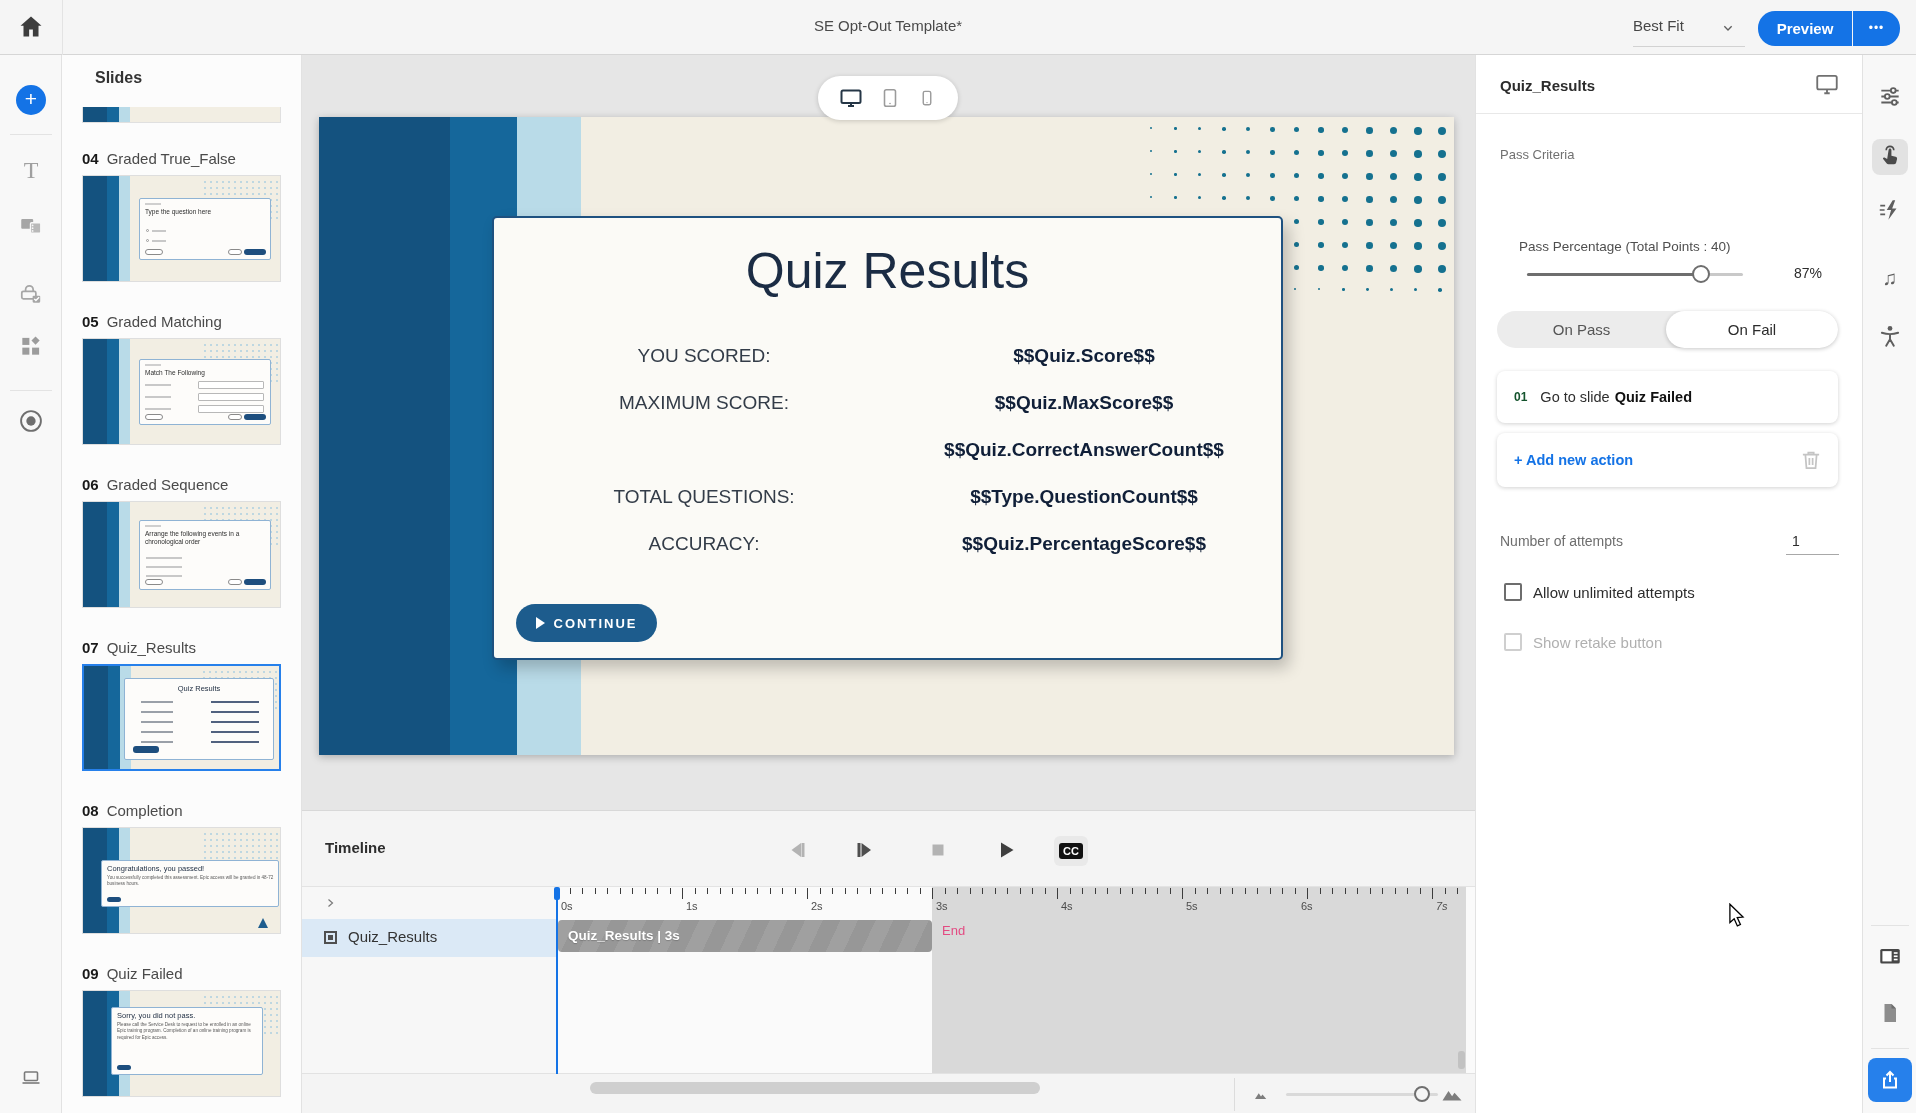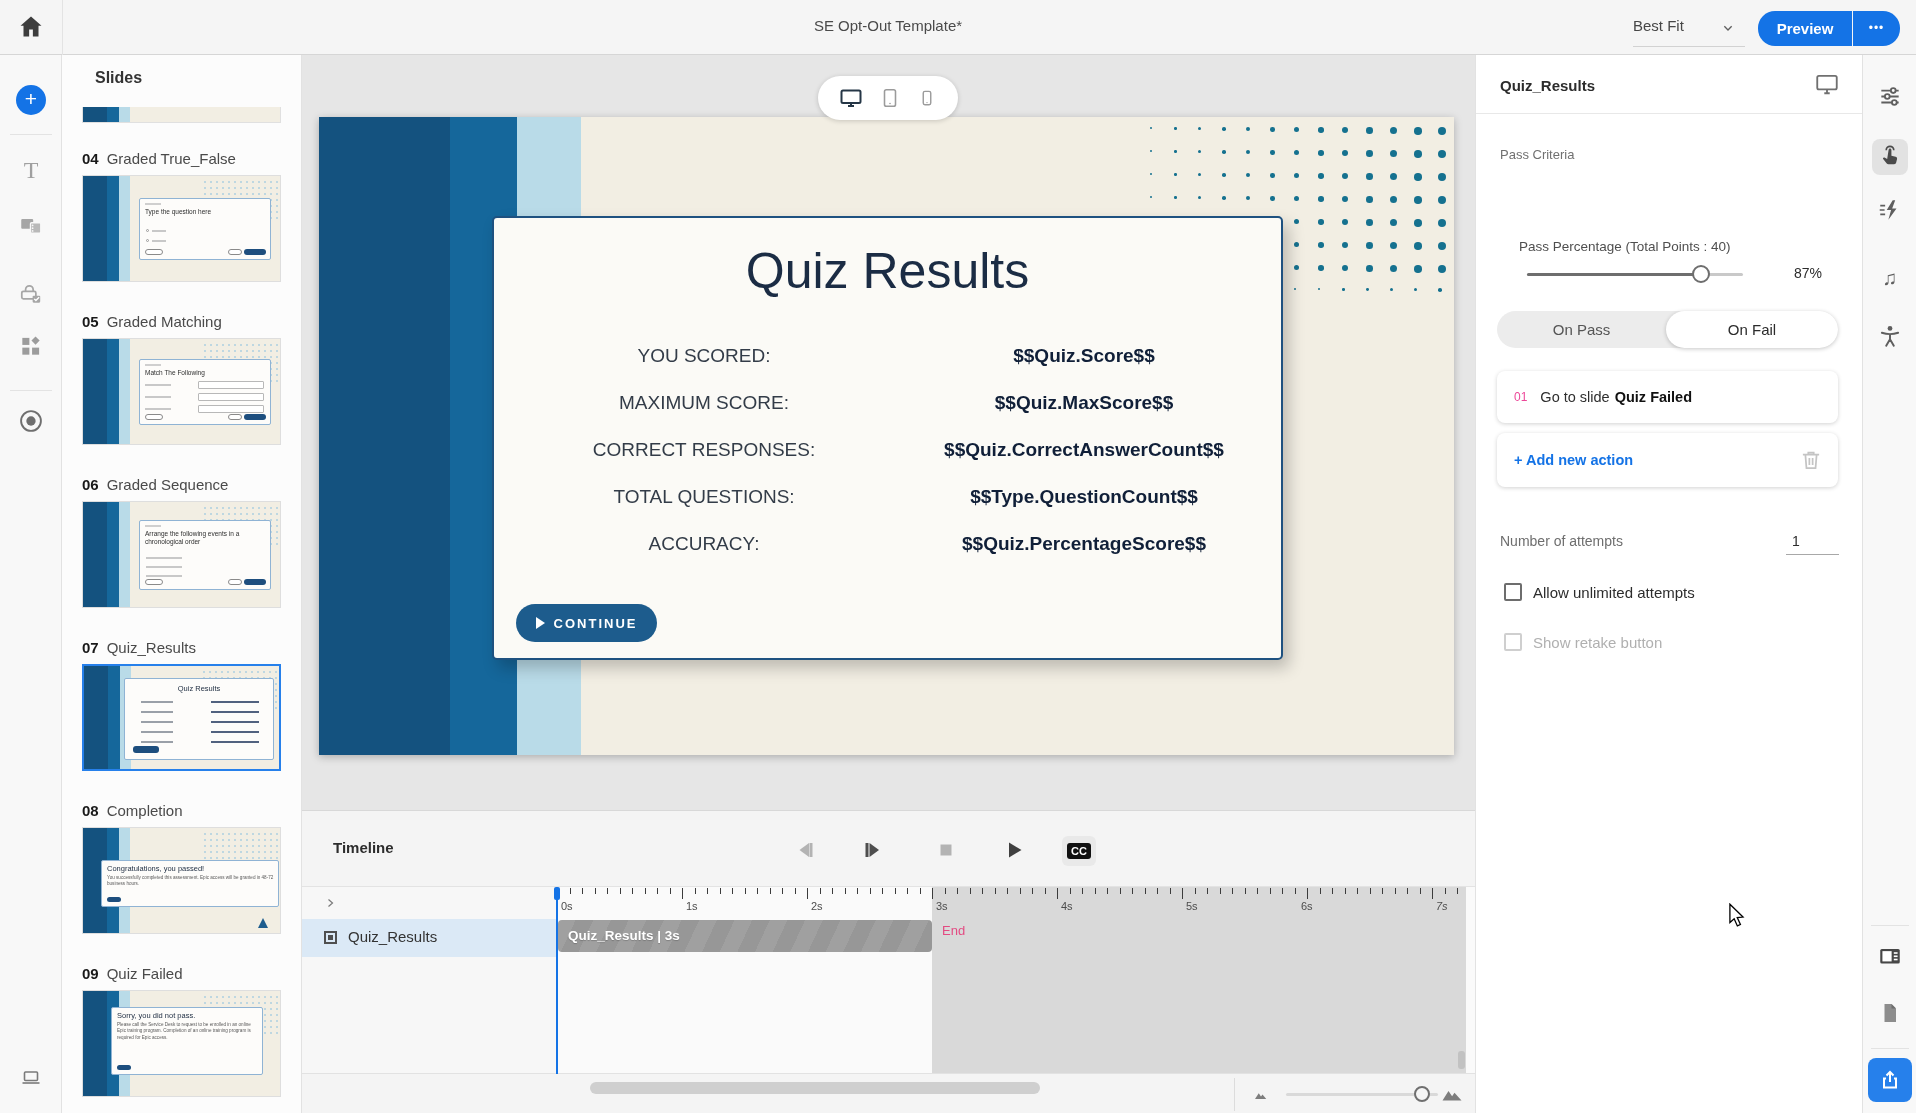--- a/index.html
+++ b/index.html
@@ -71,21 +71,21 @@
   .qc-title { position:absolute; left:0; right:0; top:24px; text-align:center; font-size:50px; color:#1b2c44; }
   .s-row { position:absolute; left:0; width:100%; height:28px; }
   .s-label { position:absolute; left:55px; width:310px; text-align:center; font-size:19px; color:#333c48; line-height:28px; }
   .s-value { position:absolute; left:425px; width:330px; text-align:center; font-size:19px; font-weight:700; color:#101f38; line-height:28px; }
   .continue-btn { position:absolute; left:22px; top:386px; width:141px; height:38px; border-radius:20px; background:#1d5c8d; color:#fff; display:flex; align-items:center; justify-content:center; gap:9px; cursor:pointer; }
   .play-tri { width:0; height:0; border-top:6px solid transparent; border-bottom:6px solid transparent; border-left:9px solid #fff; }
   .continue-txt { font-size:13px; font-weight:700; letter-spacing:2px; }
 
   
   .timeline { position:absolute; left:0; top:755px; width:1173px; height:303px; background:#f4f4f4; border-top:1px solid #d8d8d8; }
-  .tl-header { position:absolute; left:8px; top:0; width:1173px; height:75px; }
+  .tl-header { position:absolute; left:0; top:0; width:1173px; height:75px; }
   .tl-title { position:absolute; left:23px; top:28px; font-size:15px; font-weight:700; color:#2d2d2d; }
   .tl-ctrl { position:absolute; top:27px; cursor:pointer; }
   .cc-wrap { position:absolute; left:752px; top:25px; width:34px; height:30px; background:#e9e9e9; border-radius:6px; display:flex; align-items:center; justify-content:center; cursor:pointer; }
   .cc-badge { background:#111; color:#fff; font-size:11px; font-weight:700; border-radius:3px; padding:2px 4px; }
   .tl-body { position:absolute; left:0; top:75px; width:1173px; height:187px; background:#fafafa; border-top:1px solid #e3e3e3; }
   .tl-leftcol { position:absolute; left:0; top:0; width:255px; height:187px; background:#f7f7f7; }
   .tl-chevron { position:absolute; left:22px; top:8px; cursor:pointer; }
   .tl-row { position:absolute; left:0; top:32px; width:255px; height:38px; background:#dbe9f6; }
   .tl-rowicon { position:absolute; left:22px; top:12px; width:13px; height:13px; border:2px solid #4f4f4f; }
   .tl-rowicon::after { content:""; position:absolute; left:2px; top:2px; width:5px; height:5px; background:#4f4f4f; }
@@ -119,21 +119,21 @@
   .pp-slider { position:absolute; left:51px; top:218px; width:216px; height:3px; background:#c9c9c9; border-radius:2px; cursor:pointer; }
   .pp-slider-fill { position:absolute; left:0; top:0; width:174px; height:3px; background:#6e6e6e; border-radius:2px; }
   .pp-slider-thumb { position:absolute; left:165px; top:-8px; width:18px; height:18px; border:2px solid #6e6e6e; border-radius:50%; background:#fff; cursor:pointer; }
   .pp-pct-value { position:absolute; left:300px; top:210px; width:46px; text-align:right; font-size:14px; color:#2c2c2c; }
   .pp-seg { position:absolute; left:21px; top:256px; width:341px; height:37px; background:#ececec; border-radius:18.5px; }
   .pp-seg-tab { position:absolute; top:0; height:37px; line-height:37px; text-align:center; font-size:15px; color:#555; cursor:pointer; }
   .pp-seg-tab.selected { background:#fff; border-radius:18.5px; box-shadow:0 1px 4px rgba(0,0,0,.22); color:#2c2c2c; }
   .pp-card { position:absolute; left:21px; width:341px; background:#fff; border-radius:8px; box-shadow:0 1px 4px rgba(0,0,0,.18); display:flex; align-items:center; cursor:pointer; }
   .pp-card1 { top:316px; height:52px; }
   .pp-card2 { top:378px; height:54px; }
-  .pp-action-num { margin-left:17px; font-size:12px; font-weight:400; color:#ec4899; }
+  .pp-action-num { margin-left:17px; font-size:12px; font-weight:700; color:#14532d; }
   .pp-action-text { margin-left:13px; font-size:14.5px; color:#2e2e2e; }
   .pp-action-target { margin-left:5px; font-size:14.5px; font-weight:700; color:#111; }
   .pp-add { margin-left:17px; font-size:14.5px; font-weight:700; color:#1473e6; }
   .pp-trash { position:absolute; right:14px; top:14px; }
   .pp-att-label { position:absolute; left:24px; top:478px; font-size:14px; color:#6e6e6e; }
   .pp-att-input { position:absolute; left:310px; top:474px; width:53px; height:26px; border-bottom:1px solid #a8a8a8; font-size:14px; color:#2c2c2c; line-height:24px; text-indent:6px; cursor:text; }
   .pp-check-row { position:absolute; left:28px; display:flex; align-items:center; gap:11px; }
   .pp-check { width:18px; height:18px; border:2px solid #6d6d6d; border-radius:2px; background:#fff; cursor:pointer; flex:none; }
   .pp-check.disabled { border-color:#cfcfcf; }
   .pp-check-label { font-size:15px; color:#2c2c2c; }
@@ -477,21 +477,20 @@
         <div>
             <div class="s-row" style="top: 124px;">
               <div class="s-label">YOU SCORED:</div>
               <div class="s-value">$$Quiz.Score$$</div>
             </div>
             <div class="s-row" style="top: 171px;">
               <div class="s-label">MAXIMUM SCORE:</div>
               <div class="s-value">$$Quiz.MaxScore$$</div>
             </div>
             <div class="s-row" style="top: 218px;">
-              <div class="s-label">CORRECT RESPONSES:</div>
               <div class="s-value">$$Quiz.CorrectAnswerCount$$</div>
             </div>
             <div class="s-row" style="top: 265px;">
               <div class="s-label">TOTAL QUESTIONS:</div>
               <div class="s-value">$$Type.QuestionCount$$</div>
             </div>
             <div class="s-row" style="top: 312px;">
               <div class="s-label">ACCURACY:</div>
               <div class="s-value">$$Quiz.PercentageScore$$</div>
             </div>

